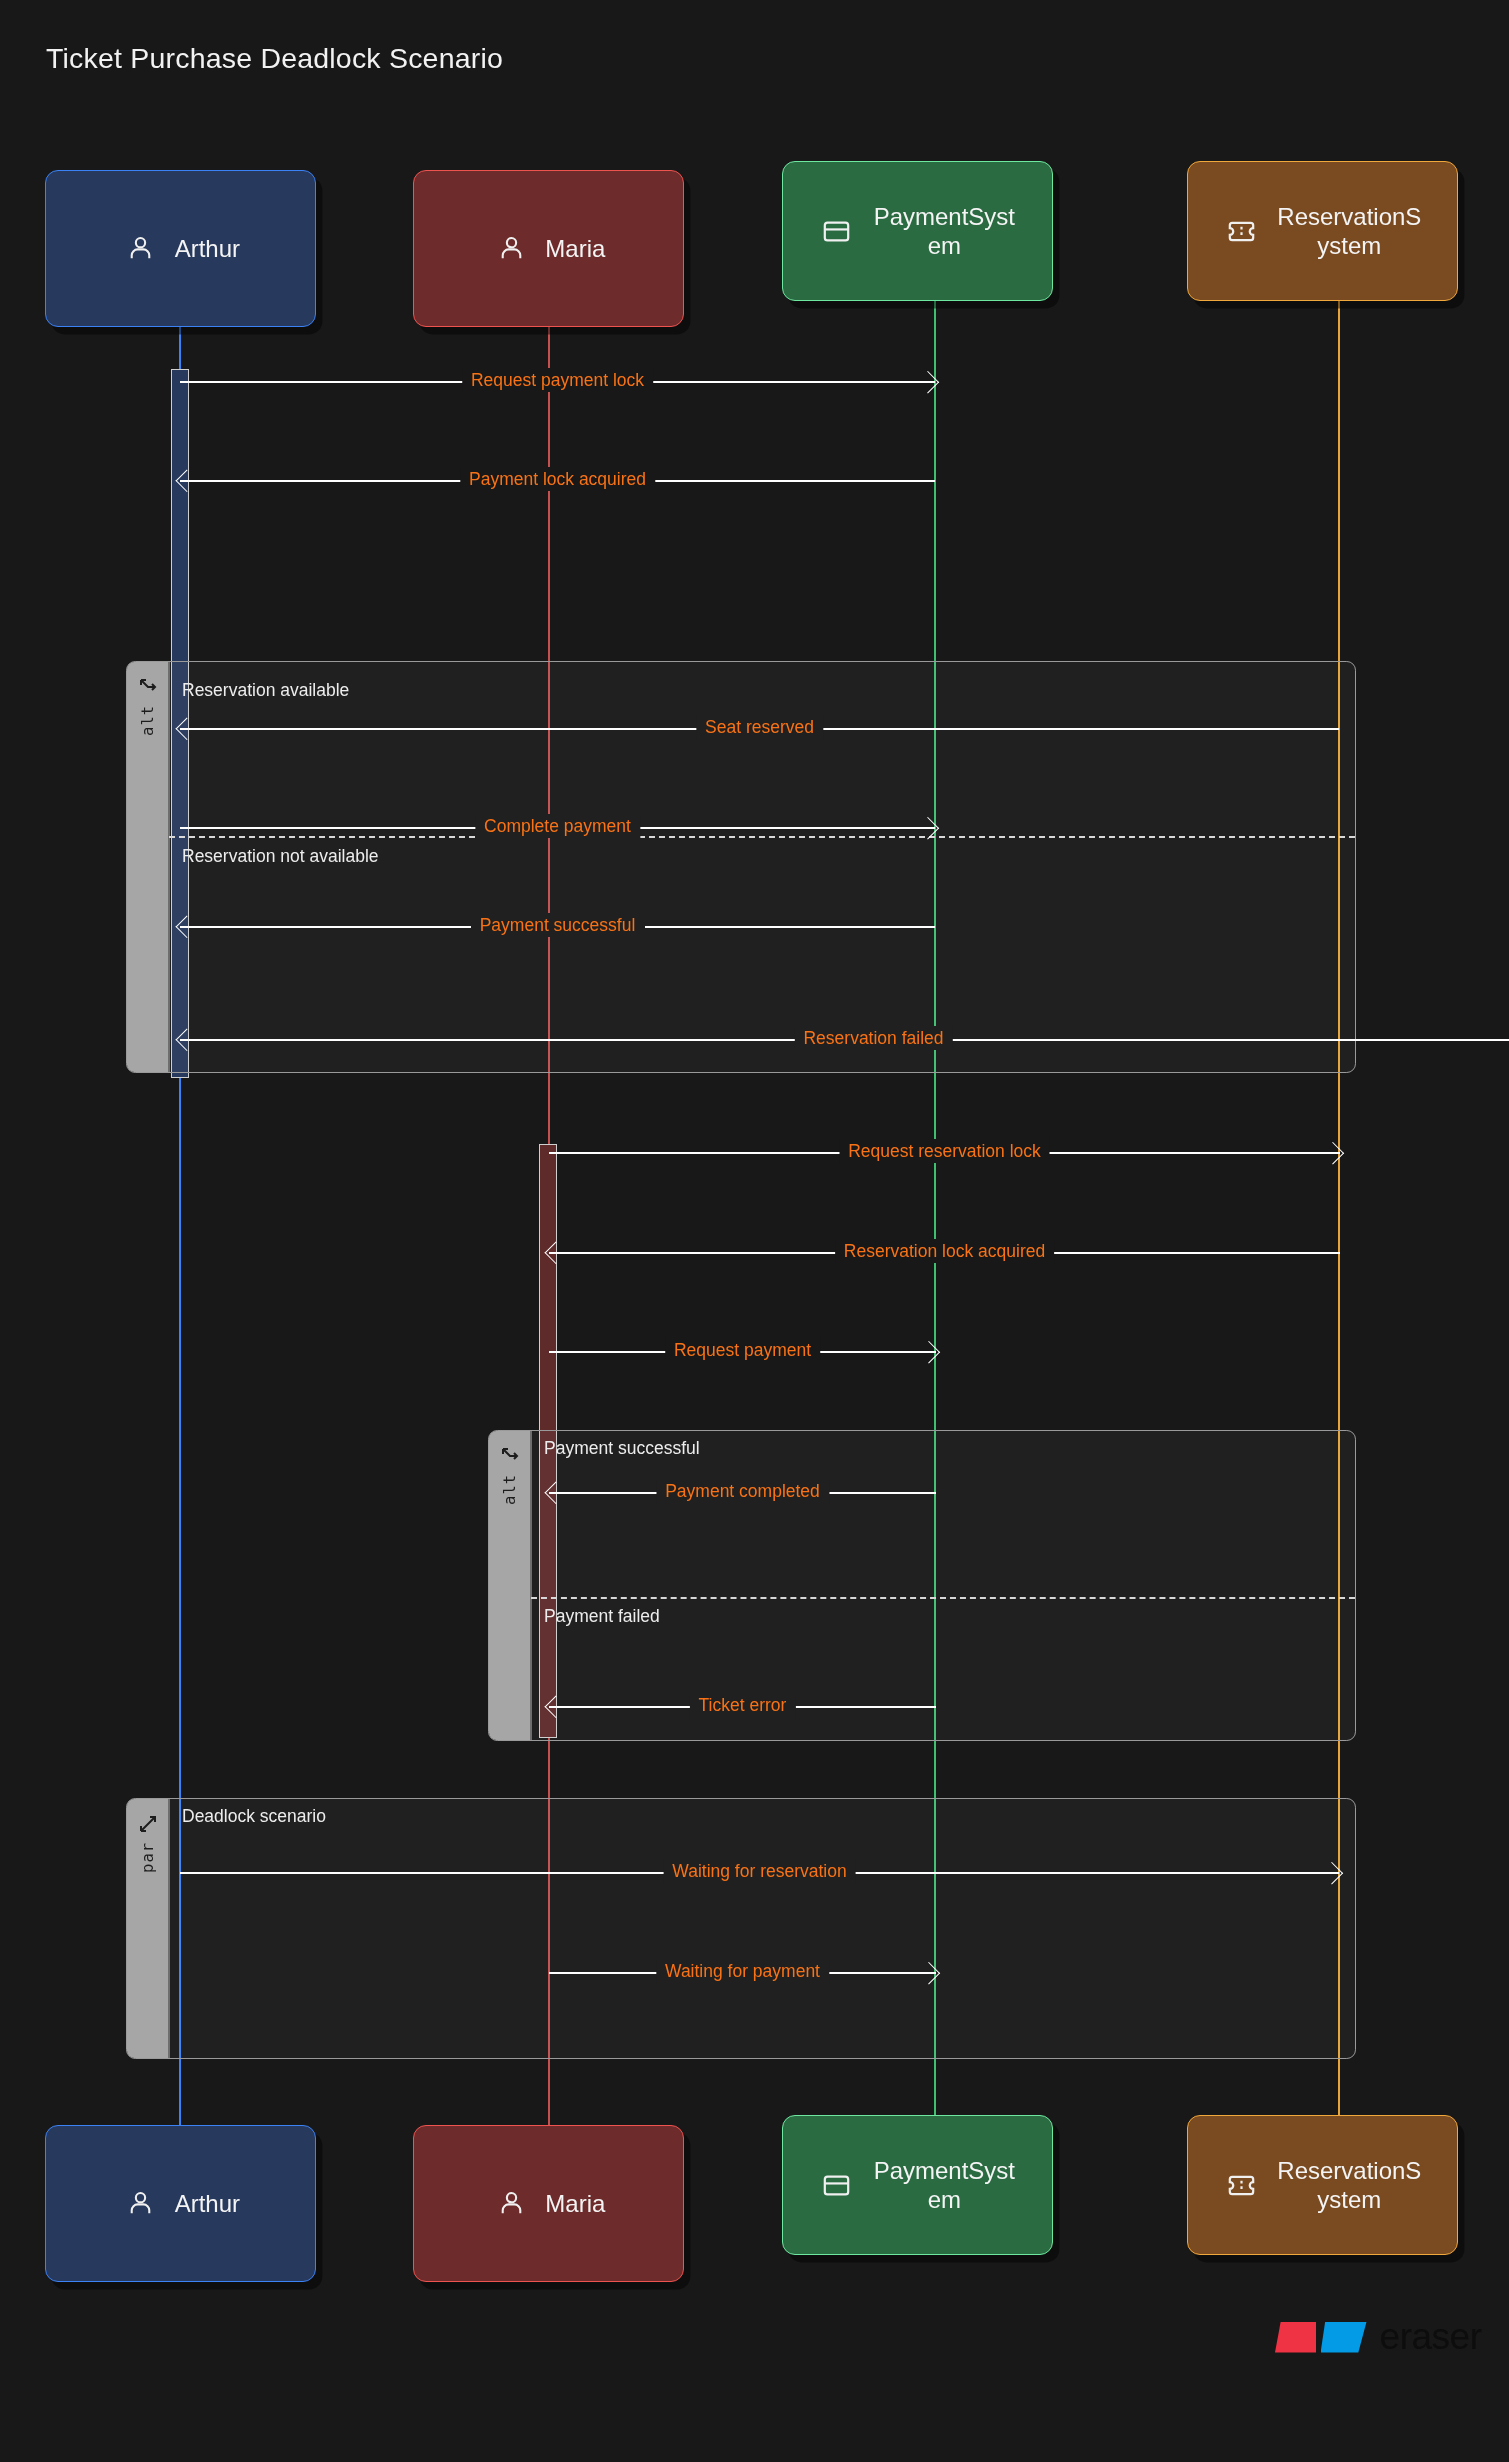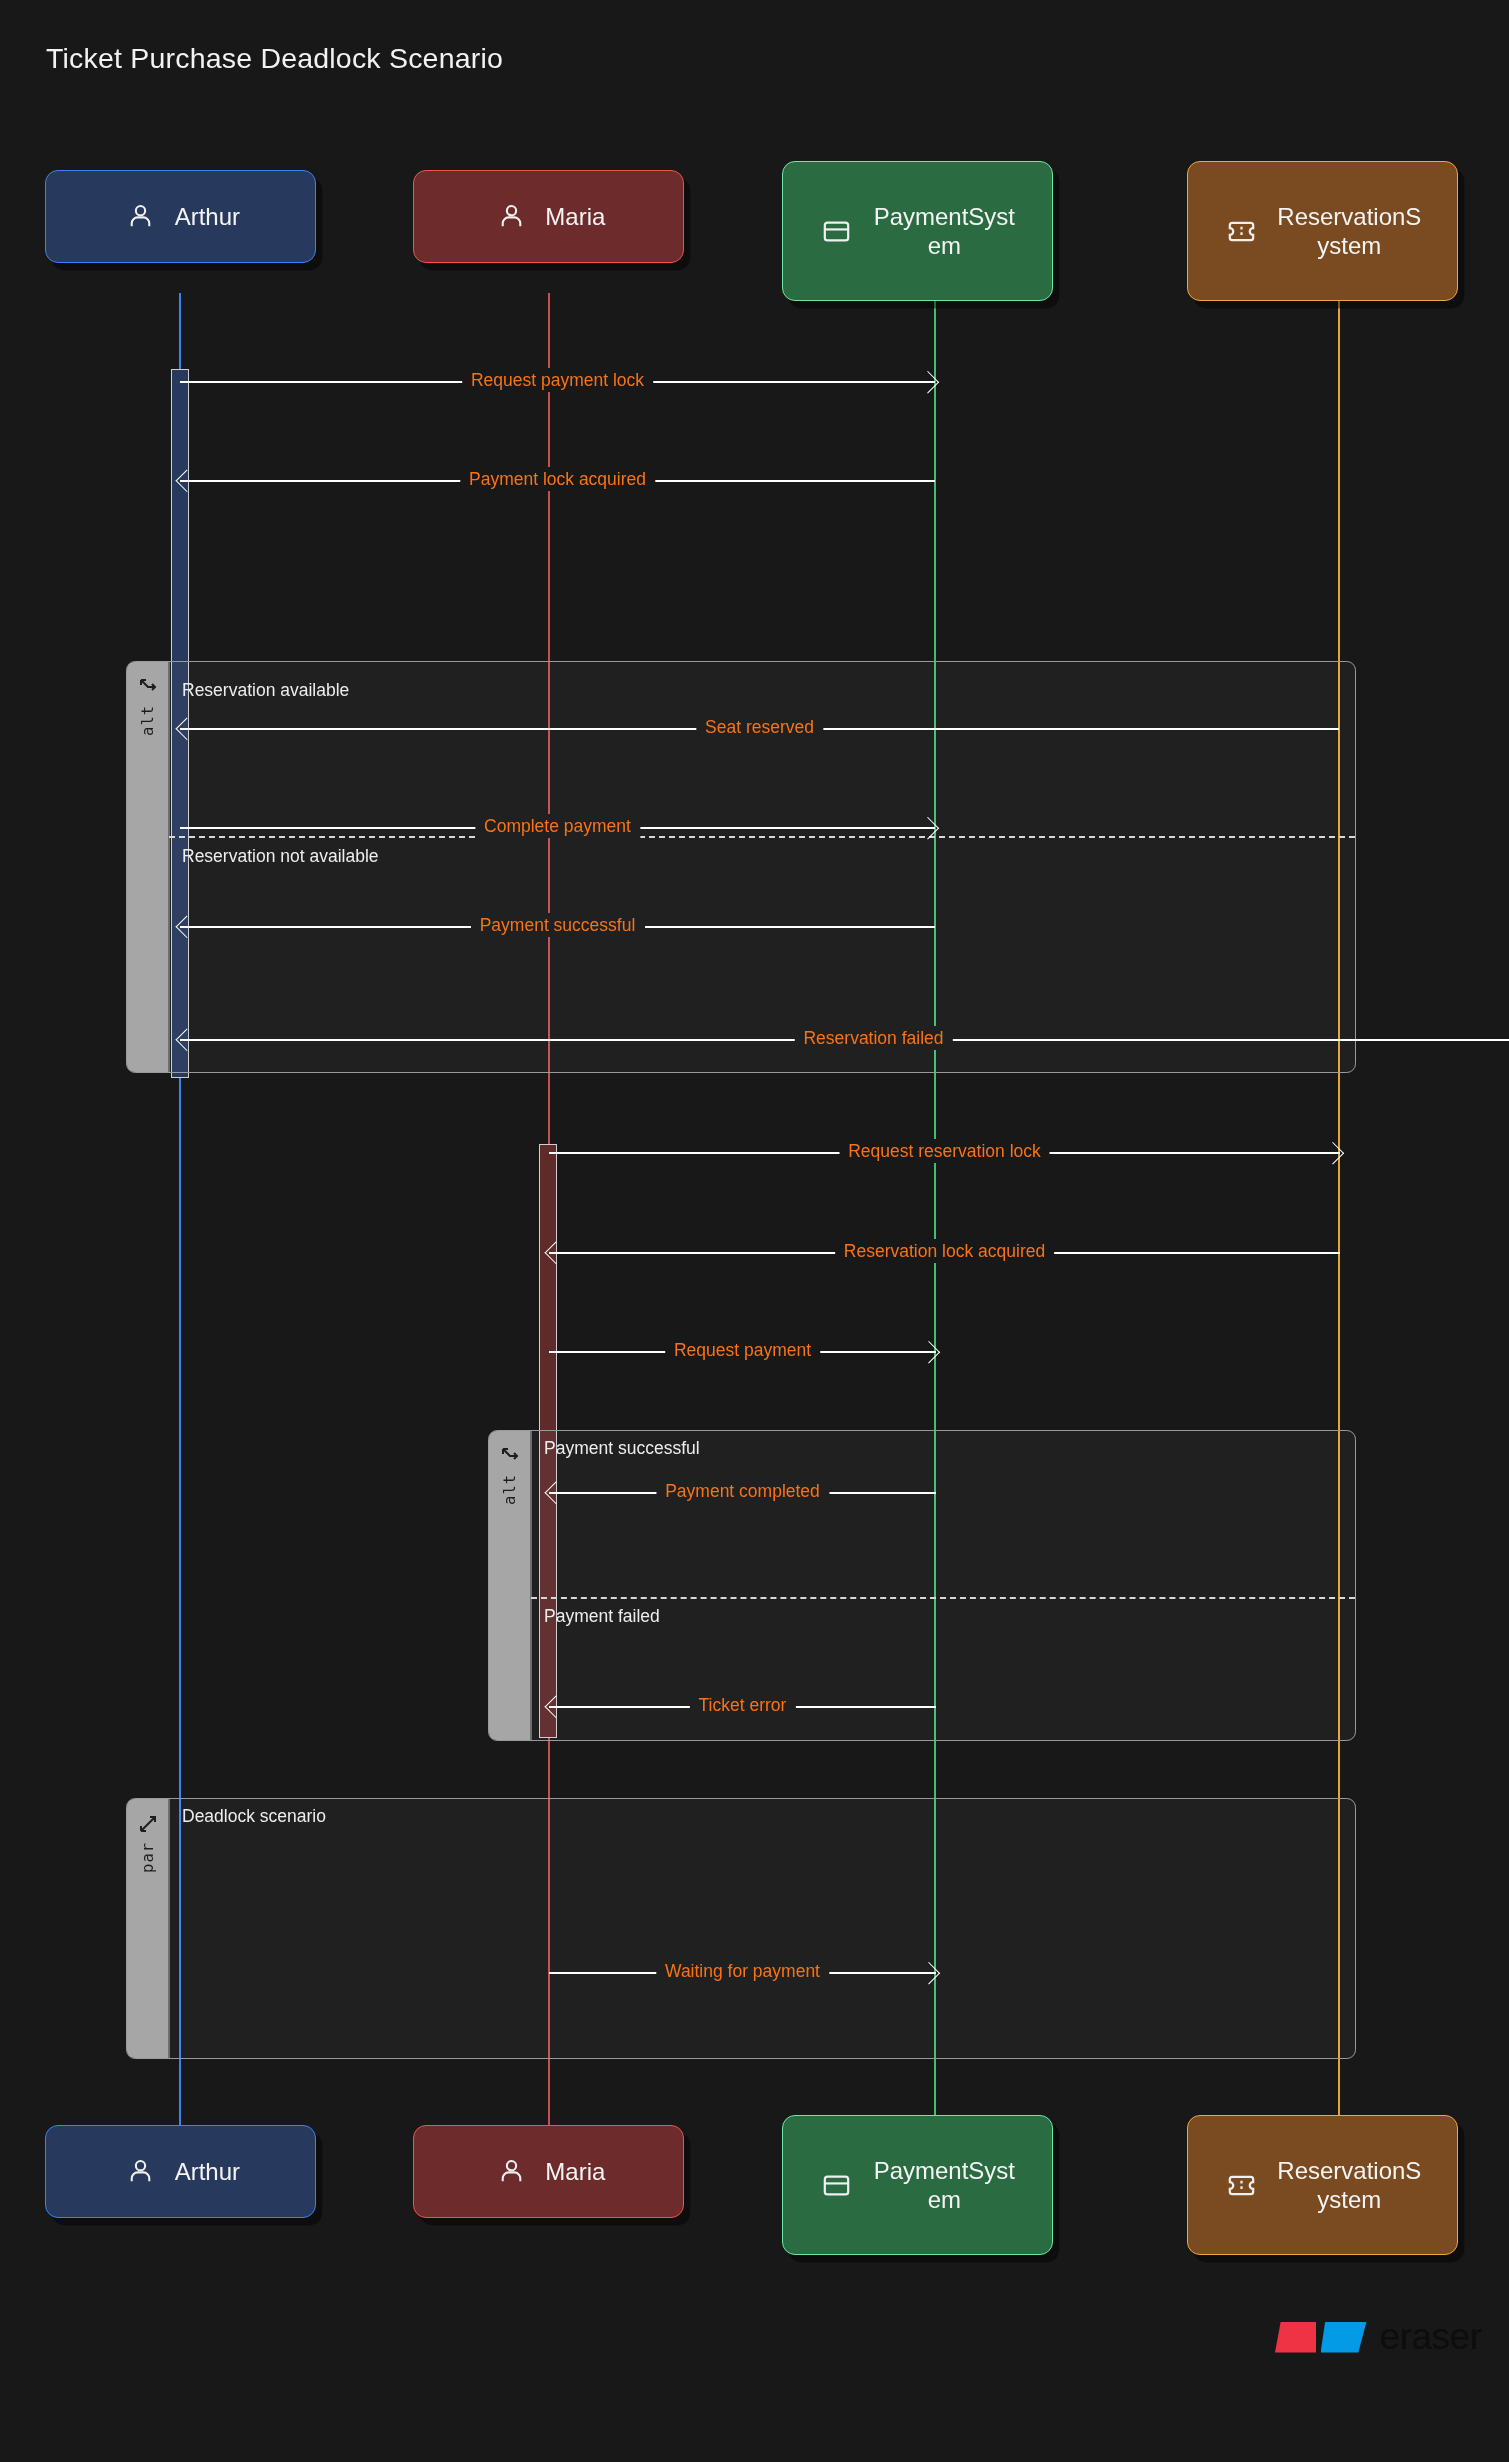--- a/index.html
+++ b/index.html
@@ -39,21 +39,21 @@
     position: absolute;
     width: 1.8px;
     top: 293px;
     height: 1841px;
   }
 
   
   .actor {
     position: absolute;
     width: 271px;
-    height: 93px;
+    height: 157px;
     border-radius: 13px;
     border-width: 1.8px;
     border-style: solid;
     box-sizing: border-box;
     display: flex;
     flex-direction: row;
     align-items: center;
     justify-content: center;
     gap: 14.7px;
     box-shadow: 6.4px 7.4px 0 rgba(0,0,0,0.45);
@@ -386,20 +386,25 @@
     <span class="lbl">Payment completed</span>
   </div>
 
 
   <div class="msg in-frag" style="left:549px; top:1695px; width:387px;">
     <span class="line"></span>
     <span class="head left"></span>
     <span class="lbl">Ticket error</span>
   </div>
 
+  <div class="msg in-frag" style="left:180px; top:1861px; width:1159px;">
+    <span class="line"></span>
+    <span class="head right"></span>
+    <span class="lbl">Waiting for reservation</span>
+  </div>
 
   <div class="msg in-frag" style="left:549px; top:1961px; width:387px;">
     <span class="line"></span>
     <span class="head right"></span>
     <span class="lbl">Waiting for payment</span>
   </div>
 
   <div class="actor blue" style="left:45px; top:2125px;">
     <span class="aicon">
       <svg viewBox="0 0 24 24" width="31" height="31" fill="none" stroke="#f0f0f0" stroke-width="1.6">

